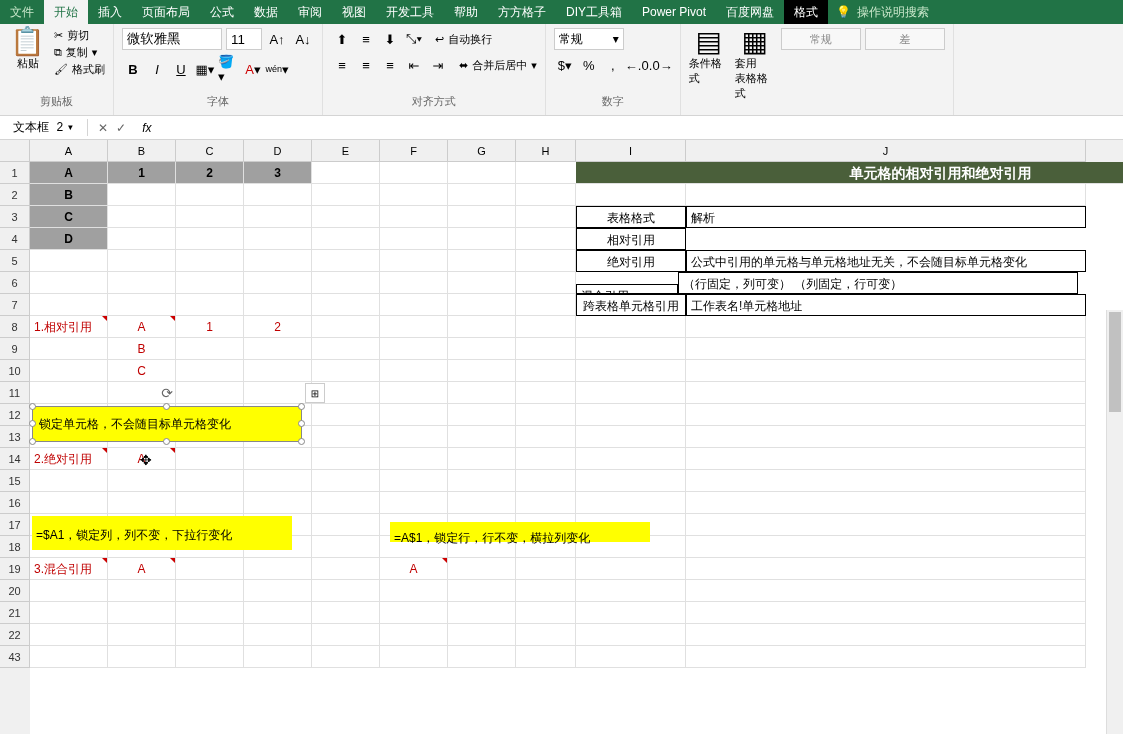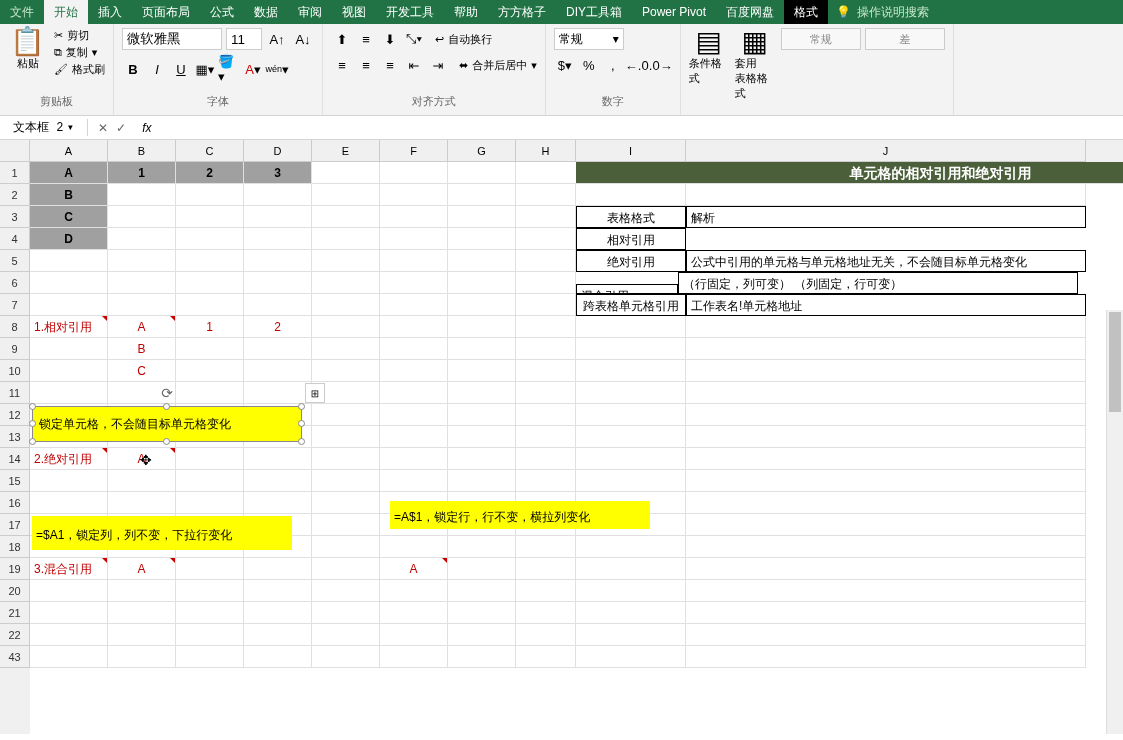--- a/index.html
+++ b/index.html
@@ -278,21 +278,21 @@
         <div class="handle" style="top:-4px;left:50%;margin-left:-4px"></div>
         <div class="handle" style="top:-4px;right:-4px"></div>
         <div class="handle" style="top:50%;left:-4px;margin-top:-4px"></div>
         <div class="handle" style="top:50%;right:-4px;margin-top:-4px"></div>
         <div class="handle" style="bottom:-4px;left:-4px"></div>
         <div class="handle" style="bottom:-4px;left:50%;margin-left:-4px"></div>
         <div class="handle" style="bottom:-4px;right:-4px"></div>
       </div>
 
       <div class="yellow-note" style="left:2px; top:354px; width:260px; height:34px; line-height:34px">=$A1，锁定列，列不变，下拉行变化</div>
-      <div class="yellow-note" style="left:360px; top:339px; width:260px; height:28px; line-height:28px">=A$1，锁定行，行不变，横拉列变化</div>
+      <div class="yellow-note" style="left:360px; top:360px; width:260px; height:20px; line-height:28px">=A$1，锁定行，行不变，横拉列变化</div>
 
       <div class="cursor-icon" style="left:110px; top:290px">✥</div>
     <div class="row">
           <div class="cell hdr-gray" style="width: 78px;">A</div>
           <div class="cell hdr-gray" style="width: 68px;">1</div>
           <div class="cell hdr-gray" style="width: 68px;">2</div>
           <div class="cell hdr-gray" style="width: 68px;">3</div>
           <div class="cell" style="width: 68px;"></div>
           <div class="cell" style="width: 68px;"></div>
           <div class="cell" style="width: 68px;"></div>

